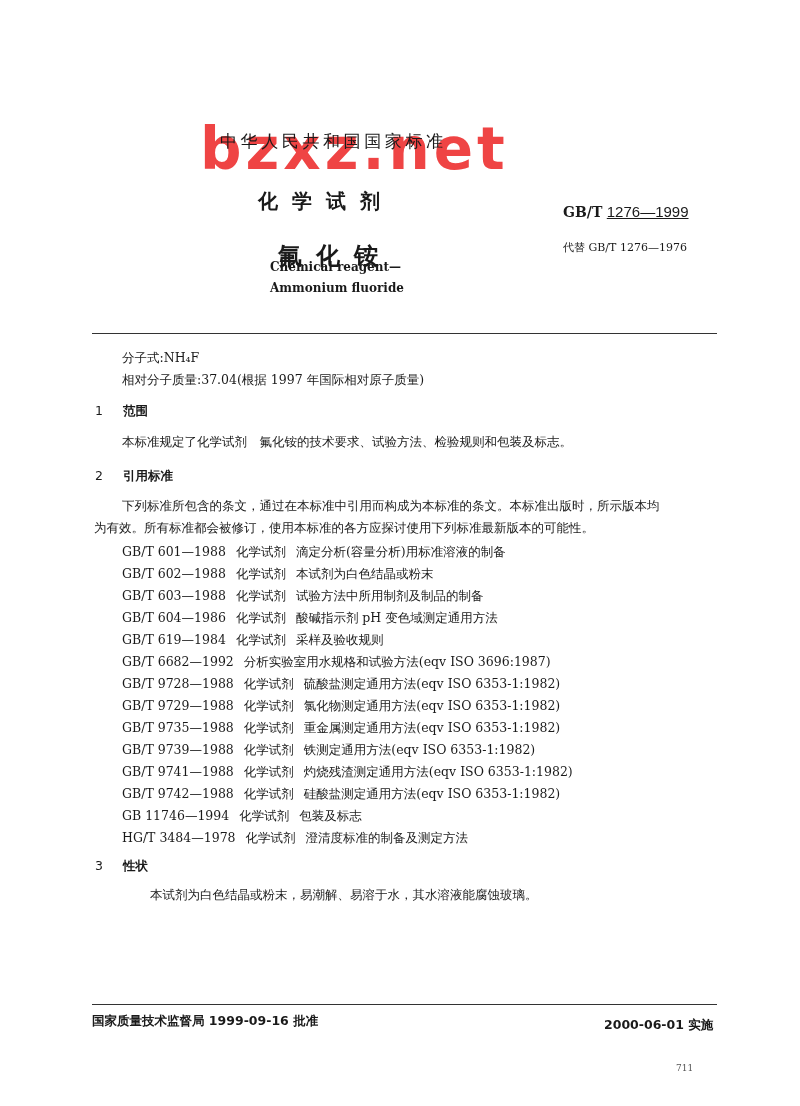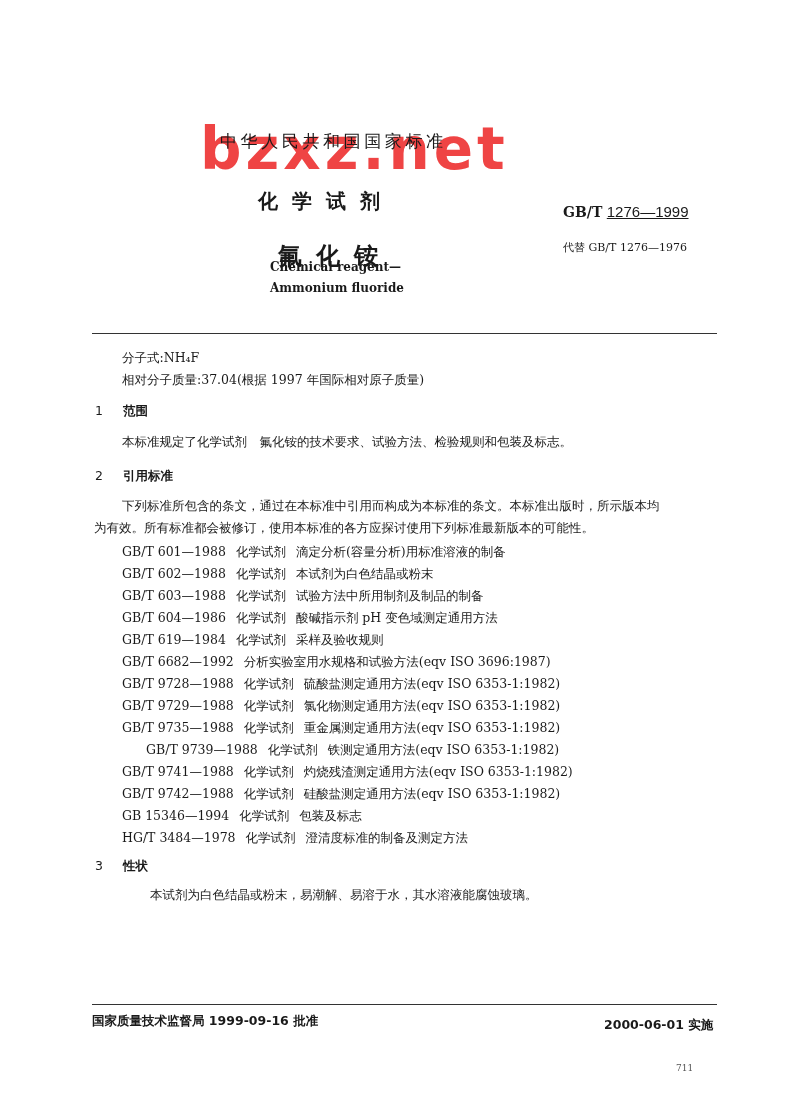--- a/index.html
+++ b/index.html
@@ -71,24 +71,24 @@
 
 <div class="ref-row" style="top:544px;"><span class="code">GB/T 601—1988</span><span class="cat">化学试剂</span><span class="title">滴定分析(容量分析)用标准溶液的制备</span></div>
 <div class="ref-row" style="top:566px;"><span class="code">GB/T 602—1988</span><span class="cat">化学试剂</span><span class="title">本试剂为白色结晶或粉末</span></div>
 <div class="ref-row" style="top:588px;"><span class="code">GB/T 603—1988</span><span class="cat">化学试剂</span><span class="title">试验方法中所用制剂及制品的制备</span></div>
 <div class="ref-row" style="top:610px;"><span class="code">GB/T 604—1986</span><span class="cat">化学试剂</span><span class="title">酸碱指示剂 pH 变色域测定通用方法</span></div>
 <div class="ref-row" style="top:632px;"><span class="code">GB/T 619—1984</span><span class="cat">化学试剂</span><span class="title">采样及验收规则</span></div>
 <div class="ref-row" style="top:654px;"><span class="code">GB/T 6682—1992</span><span class="title">分析实验室用水规格和试验方法(eqv ISO 3696:1987)</span></div>
 <div class="ref-row" style="top:676px;"><span class="code">GB/T 9728—1988</span><span class="cat">化学试剂</span><span class="title">硫酸盐测定通用方法(eqv ISO 6353-1:1982)</span></div>
 <div class="ref-row" style="top:698px;"><span class="code">GB/T 9729—1988</span><span class="cat">化学试剂</span><span class="title">氯化物测定通用方法(eqv ISO 6353-1:1982)</span></div>
 <div class="ref-row" style="top:720px;"><span class="code">GB/T 9735—1988</span><span class="cat">化学试剂</span><span class="title">重金属测定通用方法(eqv ISO 6353-1:1982)</span></div>
-<div class="ref-row" style="top:742px;margin-left:24px;"><span class="code">GB/T 9739—1988</span><span class="cat">化学试剂</span><span class="title">铁测定通用方法(eqv ISO 6353-1:1982)</span></div>
+<div class="ref-row" style="top:742px;"><span class="code">GB/T 9739—1988</span><span class="cat">化学试剂</span><span class="title">铁测定通用方法(eqv ISO 6353-1:1982)</span></div>
 <div class="ref-row" style="top:764px;"><span class="code">GB/T 9741—1988</span><span class="cat">化学试剂</span><span class="title">灼烧残渣测定通用方法(eqv ISO 6353-1:1982)</span></div>
 <div class="ref-row" style="top:786px;"><span class="code">GB/T 9742—1988</span><span class="cat">化学试剂</span><span class="title">硅酸盐测定通用方法(eqv ISO 6353-1:1982)</span></div>
-<div class="ref-row" style="top:808px;"><span class="code">GB 15346—1994</span><span class="cat">化学试剂</span><span class="title">包装及标志</span></div>
+<div class="ref-row" style="top:808px;"><span class="code">GB 11746—1994</span><span class="cat">化学试剂</span><span class="title">包装及标志</span></div>
 <div class="ref-row" style="top:830px;"><span class="code">HG/T 3484—1978</span><span class="cat">化学试剂</span><span class="title">澄清度标准的制备及测定方法</span></div>
 
 <div class="abs section-head" style="left:95px; top:858px;">
   <span class="num">3</span><span>性状</span>
 </div>
 <div class="abs body-text" style="left:134px; top:889px;margin-left:16px;">本试剂为白色结晶或粉末，易潮解、易溶于水，其水溶液能腐蚀玻璃。</div>
 
 <div class="rule" style="top:1004px;"></div>
 <div class="abs footer-left">国家质量技术监督局 1999-09-16 批准</div>
 <div class="abs footer-right">2000-06-01 实施</div>

